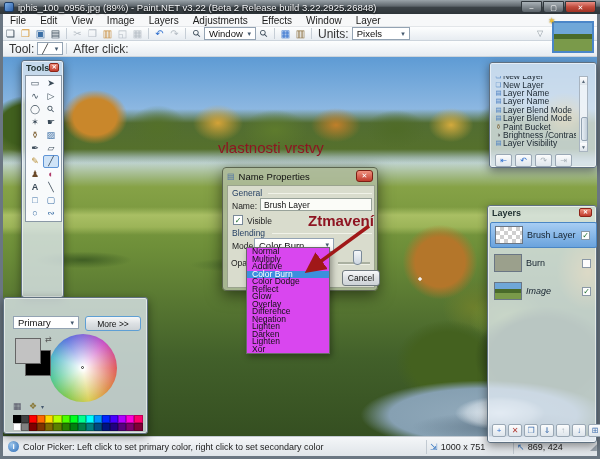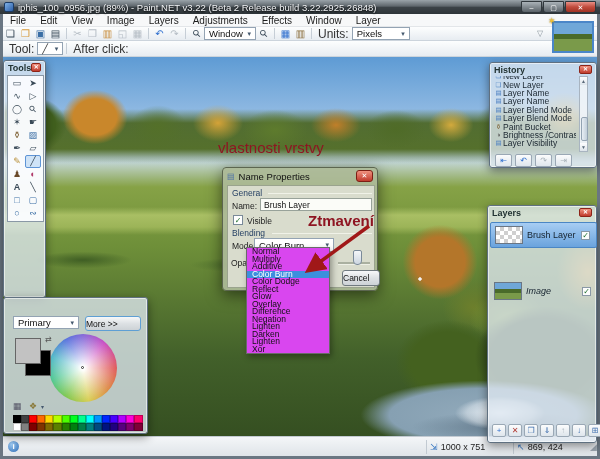--- a/index.html
+++ b/index.html
@@ -87,21 +87,21 @@
 .dlg{position:absolute;left:222px;top:167px;width:156px;height:124px;background:rgba(173,186,152,.92);border:1px solid #5c665m0;border-radius:4px;box-shadow:0 4px 16px rgba(0,0,0,.55);z-index:20}
 .dlgtitle{display:flex;align-items:center;height:16px;padding:2px 4px;font-size:9.5px;color:#101010}
 .dlgicon{font-size:8px;color:#4a6fa5;margin-right:4px}
 .dlgclose{width:17px;height:12px;margin-left:auto;background:linear-gradient(#f0927f,#c03b2d);border:1px solid #7d1f14;border-radius:3px;color:#fff;font-size:7px;line-height:10px;text-align:center}
 .dlgbody{position:absolute;left:4px;top:17px;width:148px;height:103px;background:#d9dccd;border:1px solid #9aa38e}
 .grouplbl{position:absolute;font-size:8.5px;color:#1e3a5f}
 .groupline{position:absolute;height:1px;background:#b2b6a6;border-bottom:1px solid #f0f2e8}
 .flabel{position:absolute;font-size:8.5px;color:#222}
 .txt{position:absolute;height:13px;background:#fbfcf8;border:1px solid #98a29a;font-size:8.5px;font-family:"Liberation Sans",sans-serif;padding:0 3px;color:#111}
 .dchk{position:absolute;width:10px;height:10px;background:#fff;border:1px solid #7a8a99;font-size:8px;line-height:9px;text-align:center;color:#1f6e2c}
-.btn{position:absolute;background:linear-gradient(#f7f8f9,#dde1e4 50%,#cdd2d6);border:1px solid #707a80;border-radius:3px;font-size:8.5px;text-align:left;color:#111}
+.btn{position:absolute;background:linear-gradient(#f7f8f9,#dde1e4 50%,#cdd2d6);border:1px solid #707a80;border-radius:3px;font-size:8.5px;text-align:center;color:#111}
 .slthumb{position:absolute;width:9px;height:15px;background:linear-gradient(#f4f6f8,#ccd6e0);border:1px solid #7a8a99;border-radius:2px 2px 4px 4px}
 .sltrack{position:absolute;height:3px;background:#aab0a0;border-bottom:1px solid #eef0e6}
 .ddl{position:absolute;left:246px;top:247px;width:84px;background:#d946ef;border:1px solid #6a6a6a;box-shadow:2px 3px 6px rgba(0,0,0,.35);z-index:30}
 .ddi{height:7.5px;line-height:7.8px;padding-left:5px;font-size:8.5px;color:#111;white-space:nowrap}
 .ddi.sel{background:#3d8fdd;color:#fff}
 
 .ann{position:absolute;z-index:40;color:#8e1522;white-space:nowrap}
 #arrowsvg{position:absolute;left:0;top:0;z-index:41;pointer-events:none}
 
 .statusbar{position:absolute;left:3px;top:436px;width:594px;height:20px;background:linear-gradient(#f4f6f8,#dfe4e9);border-top:1px solid #c2cad2;display:flex;align-items:center;font-size:9px;color:#222;z-index:4}
@@ -176,21 +176,21 @@
 </div>
 
 <div class="thumbwrap">
   <span class="chev">▽</span>
   <div class="mini"></div>
   <span class="star">✶</span>
 </div>
 
 <div class="photo"></div>
 
-<div class="pal" style="left:3px;top:60px;width:43px;height:238px">
+<div class="pal" style="left:21px;top:60px;width:43px;height:238px">
   <div class="pt">
       <span>Tools</span>
     <span class="pclose">✕</span>
     </div>
   <div class="toolgrid">
     <span class="tcell">▭</span>
     <span class="tcell">➤</span>
     <span class="tcell">∿</span>
     <span class="tcell">▷</span>
     <span class="tcell">◯</span>
@@ -208,24 +208,20 @@
     <span class="tcell" style="font-weight:bold">A</span>
     <span class="tcell">╲</span>
     <span class="tcell" style="color:#3a6ea5">□</span>
     <span class="tcell" style="color:#3a6ea5">▢</span>
     <span class="tcell" style="color:#3a6ea5">○</span>
     <span class="tcell" style="color:#3a6ea5">∾</span>
   </div>
 </div>
 
 <div class="pal" style="left:489px;top:62px;width:108px;height:106px">
-  <div class="pt">
-      <span>History</span>
-    <span class="pclose">✕</span>
-    </div>
   <div style="position:absolute;left:4px;top:13px;width:82px;height:76px;overflow:hidden">
     <div style="margin-top:-4px">
       <div class="hitem">
           <span class="hicon">❏</span>
           <span>New Layer</span>
         </div>
       <div class="hitem">
           <span class="hicon">❏</span>
           <span>New Layer</span>
         </div>
@@ -274,20 +270,25 @@
 
 <div class="pal" style="left:487px;top:205px;width:110px;height:238px">
   <div class="pt">
       <span>Layers</span>
     <span class="pclose">✕</span>
     </div>
   <div class="lrow sel" style="top:16px">
     <span class="lthumb checker"></span>
     <span class="lname">Brush Layer</span>
     <span class="chk on"></span>
+  </div>
+  <div class="lrow" style="top:44px">
+    <span class="lthumb" style="background:#9ba08c"></span>
+    <span class="lname">Burn</span>
+    <span class="chk"></span>
   </div>
   <div class="lrow" style="top:72px">
     <span class="lthumb" style="background:linear-gradient(180deg,#6fa7d8 0 40%,#4a6b2a 40% 60%,#7a9a4a 60% 100%)"></span>
     <span class="lname" style="font-style:italic">Image</span>
     <span class="chk on"></span>
   </div>
   <div style="position:absolute;left:4px;top:218px;display:flex;gap:2px">
     <span class="gbtn" style="width:14px;color:#2f6fce">+</span>
     <span class="gbtn" style="width:14px;color:#b23c35">✕</span>
     <span class="gbtn" style="width:14px;color:#3f6fae">❐</span>
@@ -399,20 +400,21 @@
       <marker id="ah" markerWidth="6" markerHeight="6" refX="4.5" refY="3" orient="auto">
         <path d="M0 0 L6 3 L0 6 z" fill="#a01818"></path>
       </marker>
     </defs>
   <line x1="369" y1="226" x2="309" y2="270" stroke="#a01818" stroke-width="3.5" marker-end="url(#ah)"></line>
 </svg>
 
 <div class="statusbar">
   <span class="scell" style="flex:1">
     <span class="info">i</span>
+    <span>Color Picker: Left click to set primary color, right click to set secondary color</span>
   </span>
   <span class="ssep"></span>
   <span class="scell" style="width:86px">
     <span class="sicon">⇲</span>
     <span>1000 x 751</span>
   </span>
   <span class="ssep"></span>
   <span class="scell" style="width:74px">
     <span class="sicon">↖</span>
     <span>869, 424</span>

